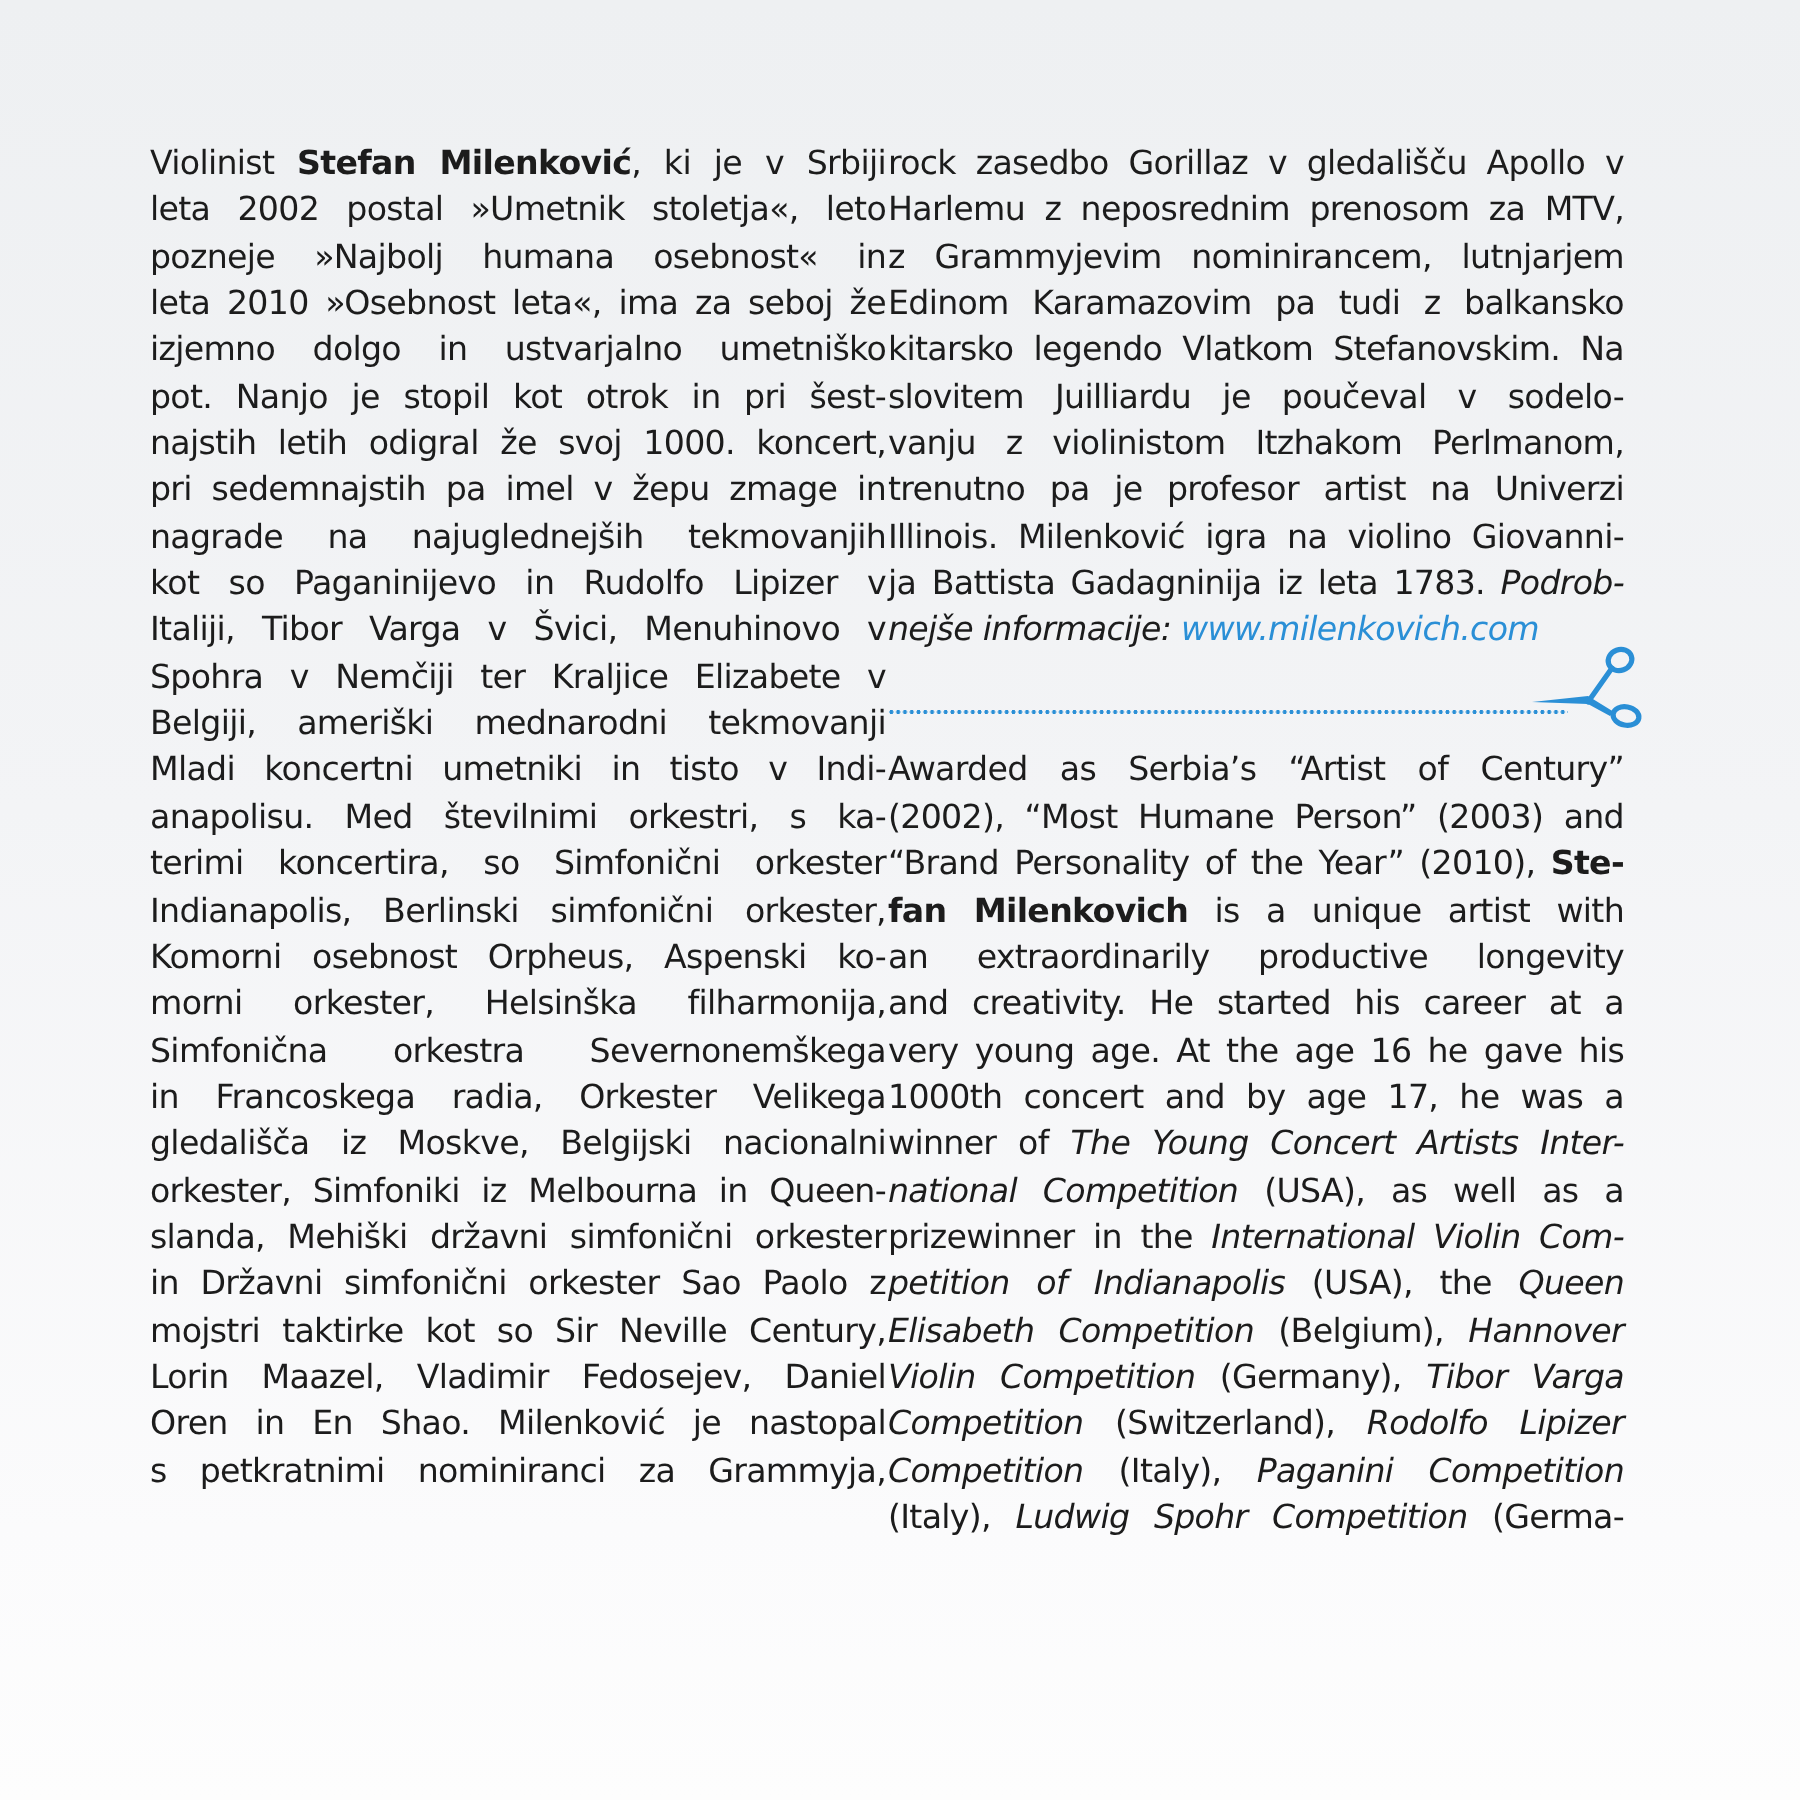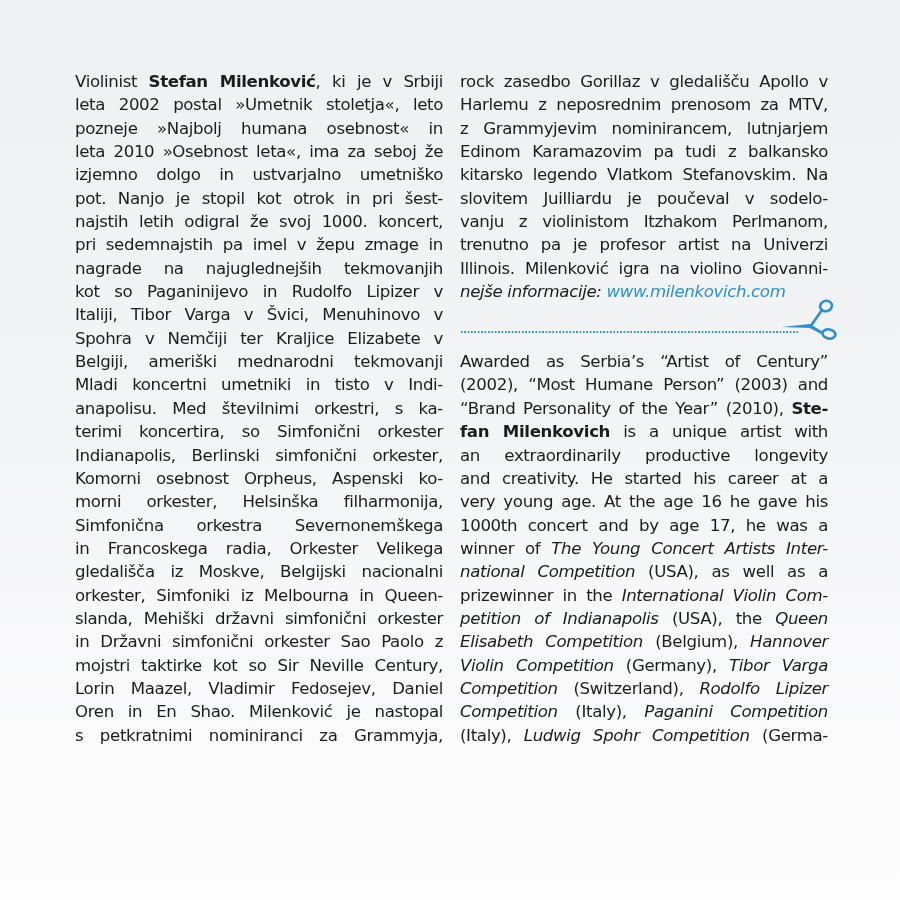--- a/index.html
+++ b/index.html
@@ -12,21 +12,21 @@
   }
   .col {
     position: absolute;
     top: 70px;
     width: 368px;
     font-size: 16.6px;
     line-height: 23.35px;
     letter-spacing: -0.35px;
   }
   .col-left { left: 75px; }
-  .col-right { left: 460px; }
+  .col-right { left: 444px; }
   .line {
     display: block;
     white-space: nowrap;
     text-align: justify;
     text-align-last: justify;
     height: 23.35px;
     overflow: visible;
   }
   .line.last { text-align-last: left; }
   b { font-weight: bold; }
@@ -89,20 +89,21 @@
   <div id="col-right-sl">
       <span class="line"><span>rock zasedbo Gorillaz v gledališču Apollo v</span></span>
       <span class="line"><span>Harlemu z neposrednim prenosom za MTV,</span></span>
       <span class="line"><span>z Grammyjevim nominirancem, lutnjarjem</span></span>
       <span class="line"><span>Edinom Karamazovim pa tudi z balkansko</span></span>
       <span class="line"><span>kitarsko legendo Vlatkom Stefanovskim. Na</span></span>
       <span class="line"><span>slovitem Juilliardu je poučeval v sodelo-</span></span>
       <span class="line"><span>vanju z violinistom Itzhakom Perlmanom,</span></span>
       <span class="line"><span>trenutno pa je profesor artist na Univerzi</span></span>
       <span class="line"><span>Illinois. Milenković igra na violino Giovanni-</span></span>
+      <span class="line"><span>ja Battista Gadagninija iz leta 1783. </span><i>Podrob-</i></span>
       <span class="line last"><i>nejše informacije: </i><a class="link">www.milenkovich.com</a></span>
     </div>
   <div class="separator">
     <div class="dots"></div>
     <svg class="scissors" viewBox="0 0 60 48">
       <g fill="none" stroke="#2a8fd6" stroke-width="2.6" stroke-linecap="round">
         <ellipse cx="46" cy="9" rx="6" ry="5.2" transform="rotate(-20 46 9)"></ellipse>
         <ellipse cx="49" cy="37" rx="6.5" ry="4.6" transform="rotate(10 49 37)"></ellipse>
         <path d="M42 13 L30 30"></path>
       </g>

